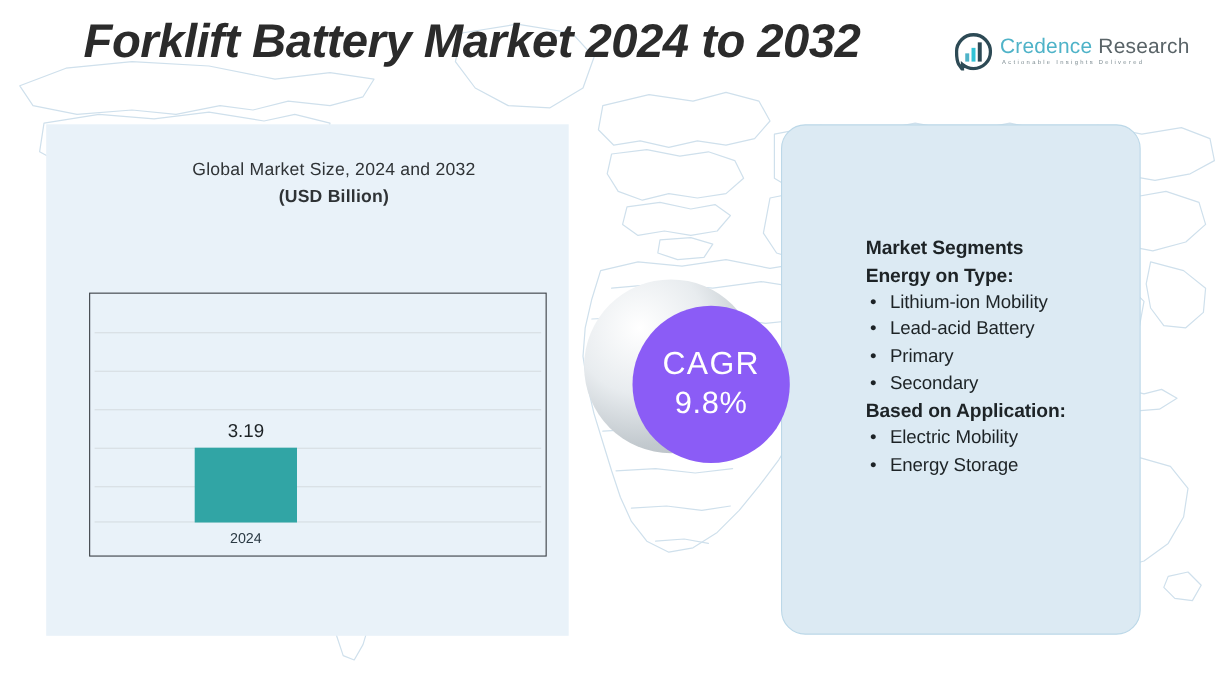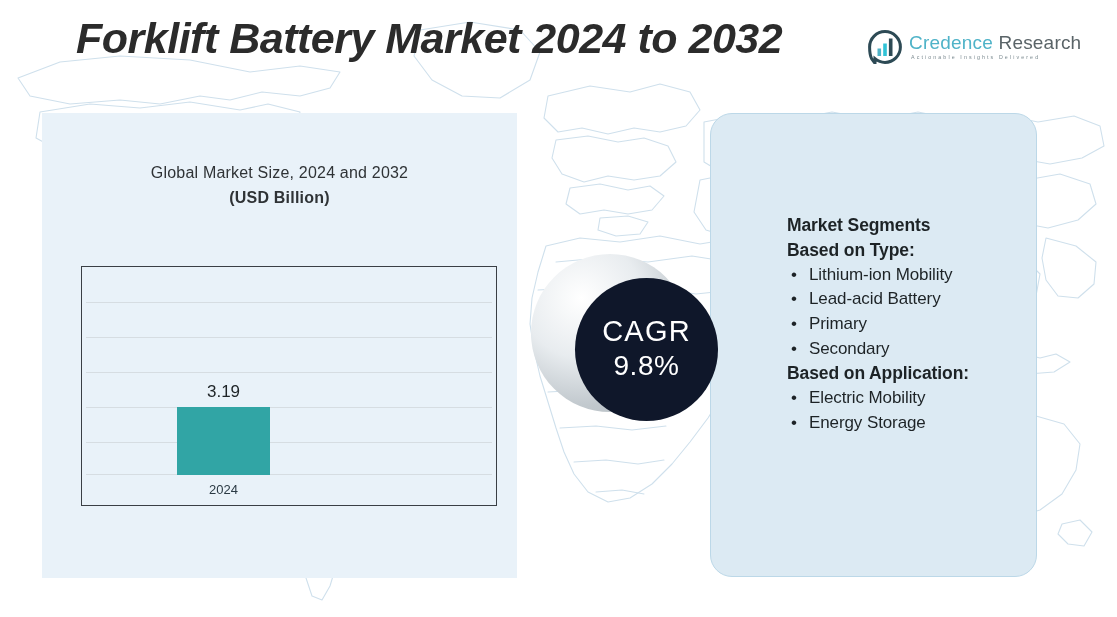--- a/index.html
+++ b/index.html
@@ -39,22 +39,22 @@
   .logo-words{font-size:19px;letter-spacing:0.2px;white-space:nowrap;}
   .logo-words .w1{color:#4fb3c8;}
   .logo-words .w2{color:#5a6468;}
   .logo-tag{
     font-size:5.3px;color:#7b8a90;letter-spacing:2.1px;
     margin-top:3px;margin-left:2px;white-space:nowrap;
   }
 
   
   .chart-caption{
-    position:absolute;left:42px;top:164px;width:475px;z-index:4;
-    text-align:center;color:#2f3336;
+    position:absolute;left:42px;top:146px;width:475px;z-index:4;
+    text-align:center;color:#2f3336;padding-left:24px;
   }
   .chart-caption .line1{font-size:16px;letter-spacing:0.2px;}
   .chart-caption .line2{font-size:16px;font-weight:bold;margin-top:7px;letter-spacing:0.2px;}
 
   
   .chart-box{
     position:absolute;left:81px;top:266px;width:416px;height:240px;
     border:1.6px solid #3a3f45;box-sizing:border-box;z-index:4;
   }
   .grid{position:absolute;left:0;top:0;right:0;bottom:0;}
@@ -75,21 +75,21 @@
   #bar-2032{left:259px;width:95px;}
 
   
   .cagr-wrap{position:absolute;left:531px;top:254px;width:190px;height:190px;z-index:6;}
   .cagr-halo{
     position:absolute;left:0;top:0;width:158px;height:158px;border-radius:50%;
     background:radial-gradient(circle at 32% 28%, #ffffff 0%, #e8ecef 38%, #c2c9ce 68%, #aeb6bb 100%);
   }
   .cagr-circle{
     position:absolute;left:44px;top:24px;width:143px;height:143px;border-radius:50%;
-    background:#0f172a;display:flex;flex-direction:column;
+    background:#8b5cf6;display:flex;flex-direction:column;
     align-items:center;justify-content:center;color:#ffffff;
   }
   .cagr-circle .c1{font-size:29px;letter-spacing:1.2px;line-height:1.05;}
   .cagr-circle .c2{font-size:28px;letter-spacing:0.6px;line-height:1.2;margin-top:3px;}
 
   
   .segments{
     position:absolute;left:787px;top:213px;width:240px;z-index:5;
     color:#1d2326;
   }
@@ -213,21 +213,21 @@
     <div class="cagr-halo"></div>
     <div class="cagr-circle">
       <span class="c1">CAGR</span>
       <span class="c2">9.8%</span>
     </div>
   </div>
 
   <div class="segments">
     <div class="seg-h">Market Segments</div>
 
-    <div class="seg-h">Based on Type:</div>
+    <div class="seg-h">Energy on Type:</div>
     <div class="seg-li">
       <span class="dot">•</span>
       <span>Lithium-ion Mobility</span>
     </div>
     <div class="seg-li">
       <span class="dot">•</span>
       <span>Lead-acid Battery</span>
     </div>
 
     <div class="seg-li">

